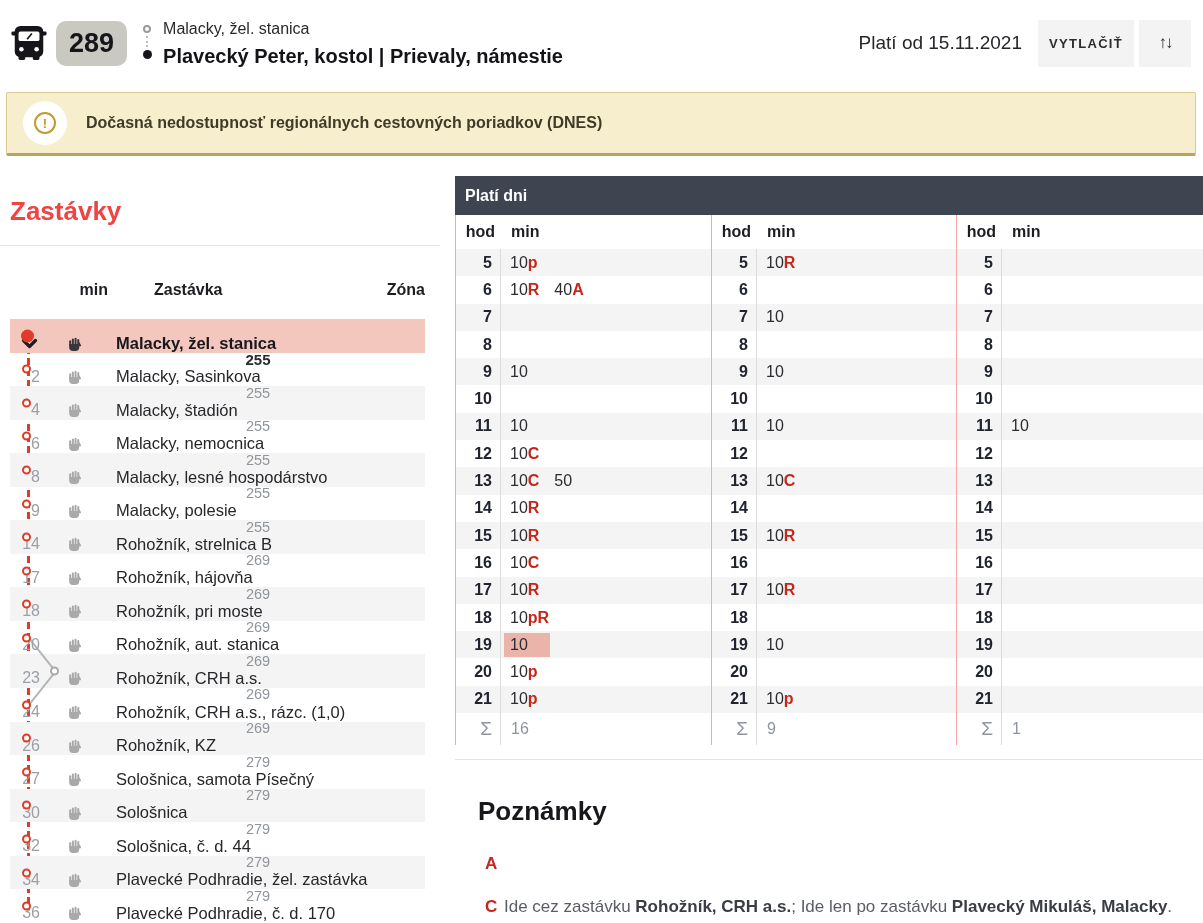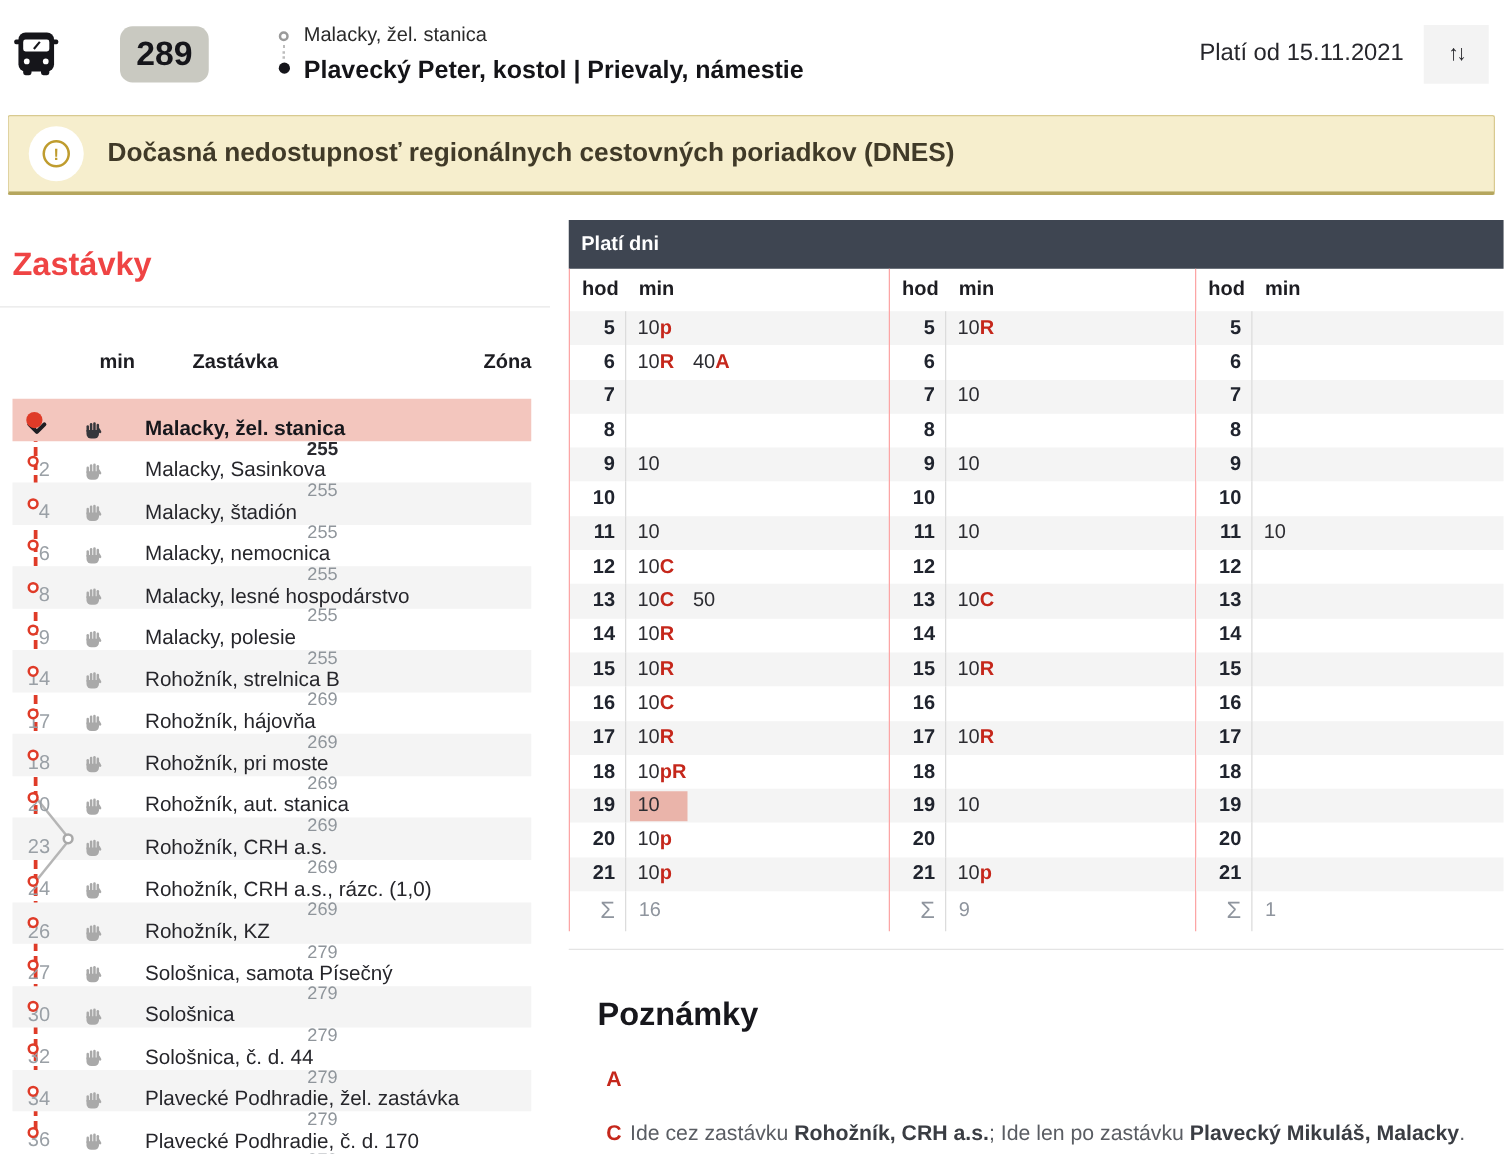--- a/index.html
+++ b/index.html
@@ -5,21 +5,21 @@
   * { box-sizing: border-box; }
   html,body { margin:0; padding:0; }
   body {
     width:1203px; height:923px; overflow:hidden; background:#fff;
     font-family:"Liberation Sans","DejaVu Sans",sans-serif; color:#222;
     --accent-red:#c5271b; --rail-red:#df3b28; --sel-bg:#f3c6be; --hl-bg:#eab4aa;
     --tt-head-bg:#3e4551; --banner-bg:#f6eecd; --banner-accent:#bf9c2e; --stripe:#f4f4f4;
   }
 
   
-  .topbar { display:flex; align-items:center; height:86px; padding:0 12px 0 10px;gap:40px; }
+  .topbar { display:flex; align-items:center; height:86px; padding:0 12px 0 10px; }
   .bus-icon { display:flex; flex:none; }
   .route-badge { background:#c9c9c1; border-radius:10px; font-size:27px; font-weight:bold;
     color:#15151a; padding:7px 13px; margin:0 14px 0 8px; }
   .route-stops { display:flex; align-items:stretch; }
   .route-indicator { width:12px; display:flex; flex-direction:column; align-items:center;
     padding:7px 0 9px; margin-right:10px; }
   .ri-circle { width:8px; height:8px; border:2px solid #9a9a9a; border-radius:50%; background:#fff; flex:none; }
   .ri-dots { flex:1; width:0; border-left:2px dotted #bdbdbd; margin:3px 0; }
   .ri-dot { width:9px; height:9px; border-radius:50%; background:#15151a; flex:none; }
   .route-names .origin { font-size:16px; color:#2a2a2a; margin:2px 0 7px; }
@@ -33,21 +33,21 @@
 
   
   .banner { margin:6px 7px 0 6px; background:var(--banner-bg); border:1px solid #d8ca90;
     border-bottom:3px solid #b5a65e; display:flex; align-items:center; height:64px;
     padding:0 16px; border-radius:2px; }
   .banner-icon { width:44px; height:44px; background:#fff; border-radius:50%;
     display:flex; align-items:center; justify-content:center; margin-right:19px; flex:none; }
   .banner-ring { width:22px; height:22px; border:2px solid var(--banner-accent); border-radius:50%;
     color:var(--banner-accent); font-size:13px; font-weight:bold; display:flex;
     align-items:center; justify-content:center; }
-  .banner-text { font-size:21px; font-weight:bold; color:#403a28; }
+  .banner-text { font-size:16px; font-weight:bold; color:#403a28; }
 
   
   .content { display:flex; margin-top:20px; }
   .stops-panel { width:440px; flex:none; }
   .tt-panel { width:748px; flex:none; margin-left:15px; }
 
   
   .stops-title { font-size:26px; font-weight:800; color:#ef4444; margin:20px 0 18px 10px; }
   .panel-divider { height:1px; background:#e7e7e7; }
   .stops-table { margin-top:28px; }
@@ -135,20 +135,21 @@
       <span class="ri-dots"></span>
       <span class="ri-dot"></span>
     </div>
     <div class="route-names">
       <div class="origin">Malacky, žel. stanica</div>
       <div class="dest">Plavecký Peter, kostol | Prievaly, námestie</div>
     </div>
   </div>
   <div class="topbar-right">
     <span class="valid-from">Platí od 15.11.2021</span>
+    <button class="btn btn-print">VYTLAČIŤ</button>
     <button class="btn btn-swap">
         <span>↑↓</span>
       </button>
   </div>
 </header>
 
 <div class="banner">
   <span class="banner-icon">
     <span class="banner-ring">!</span>
   </span>

